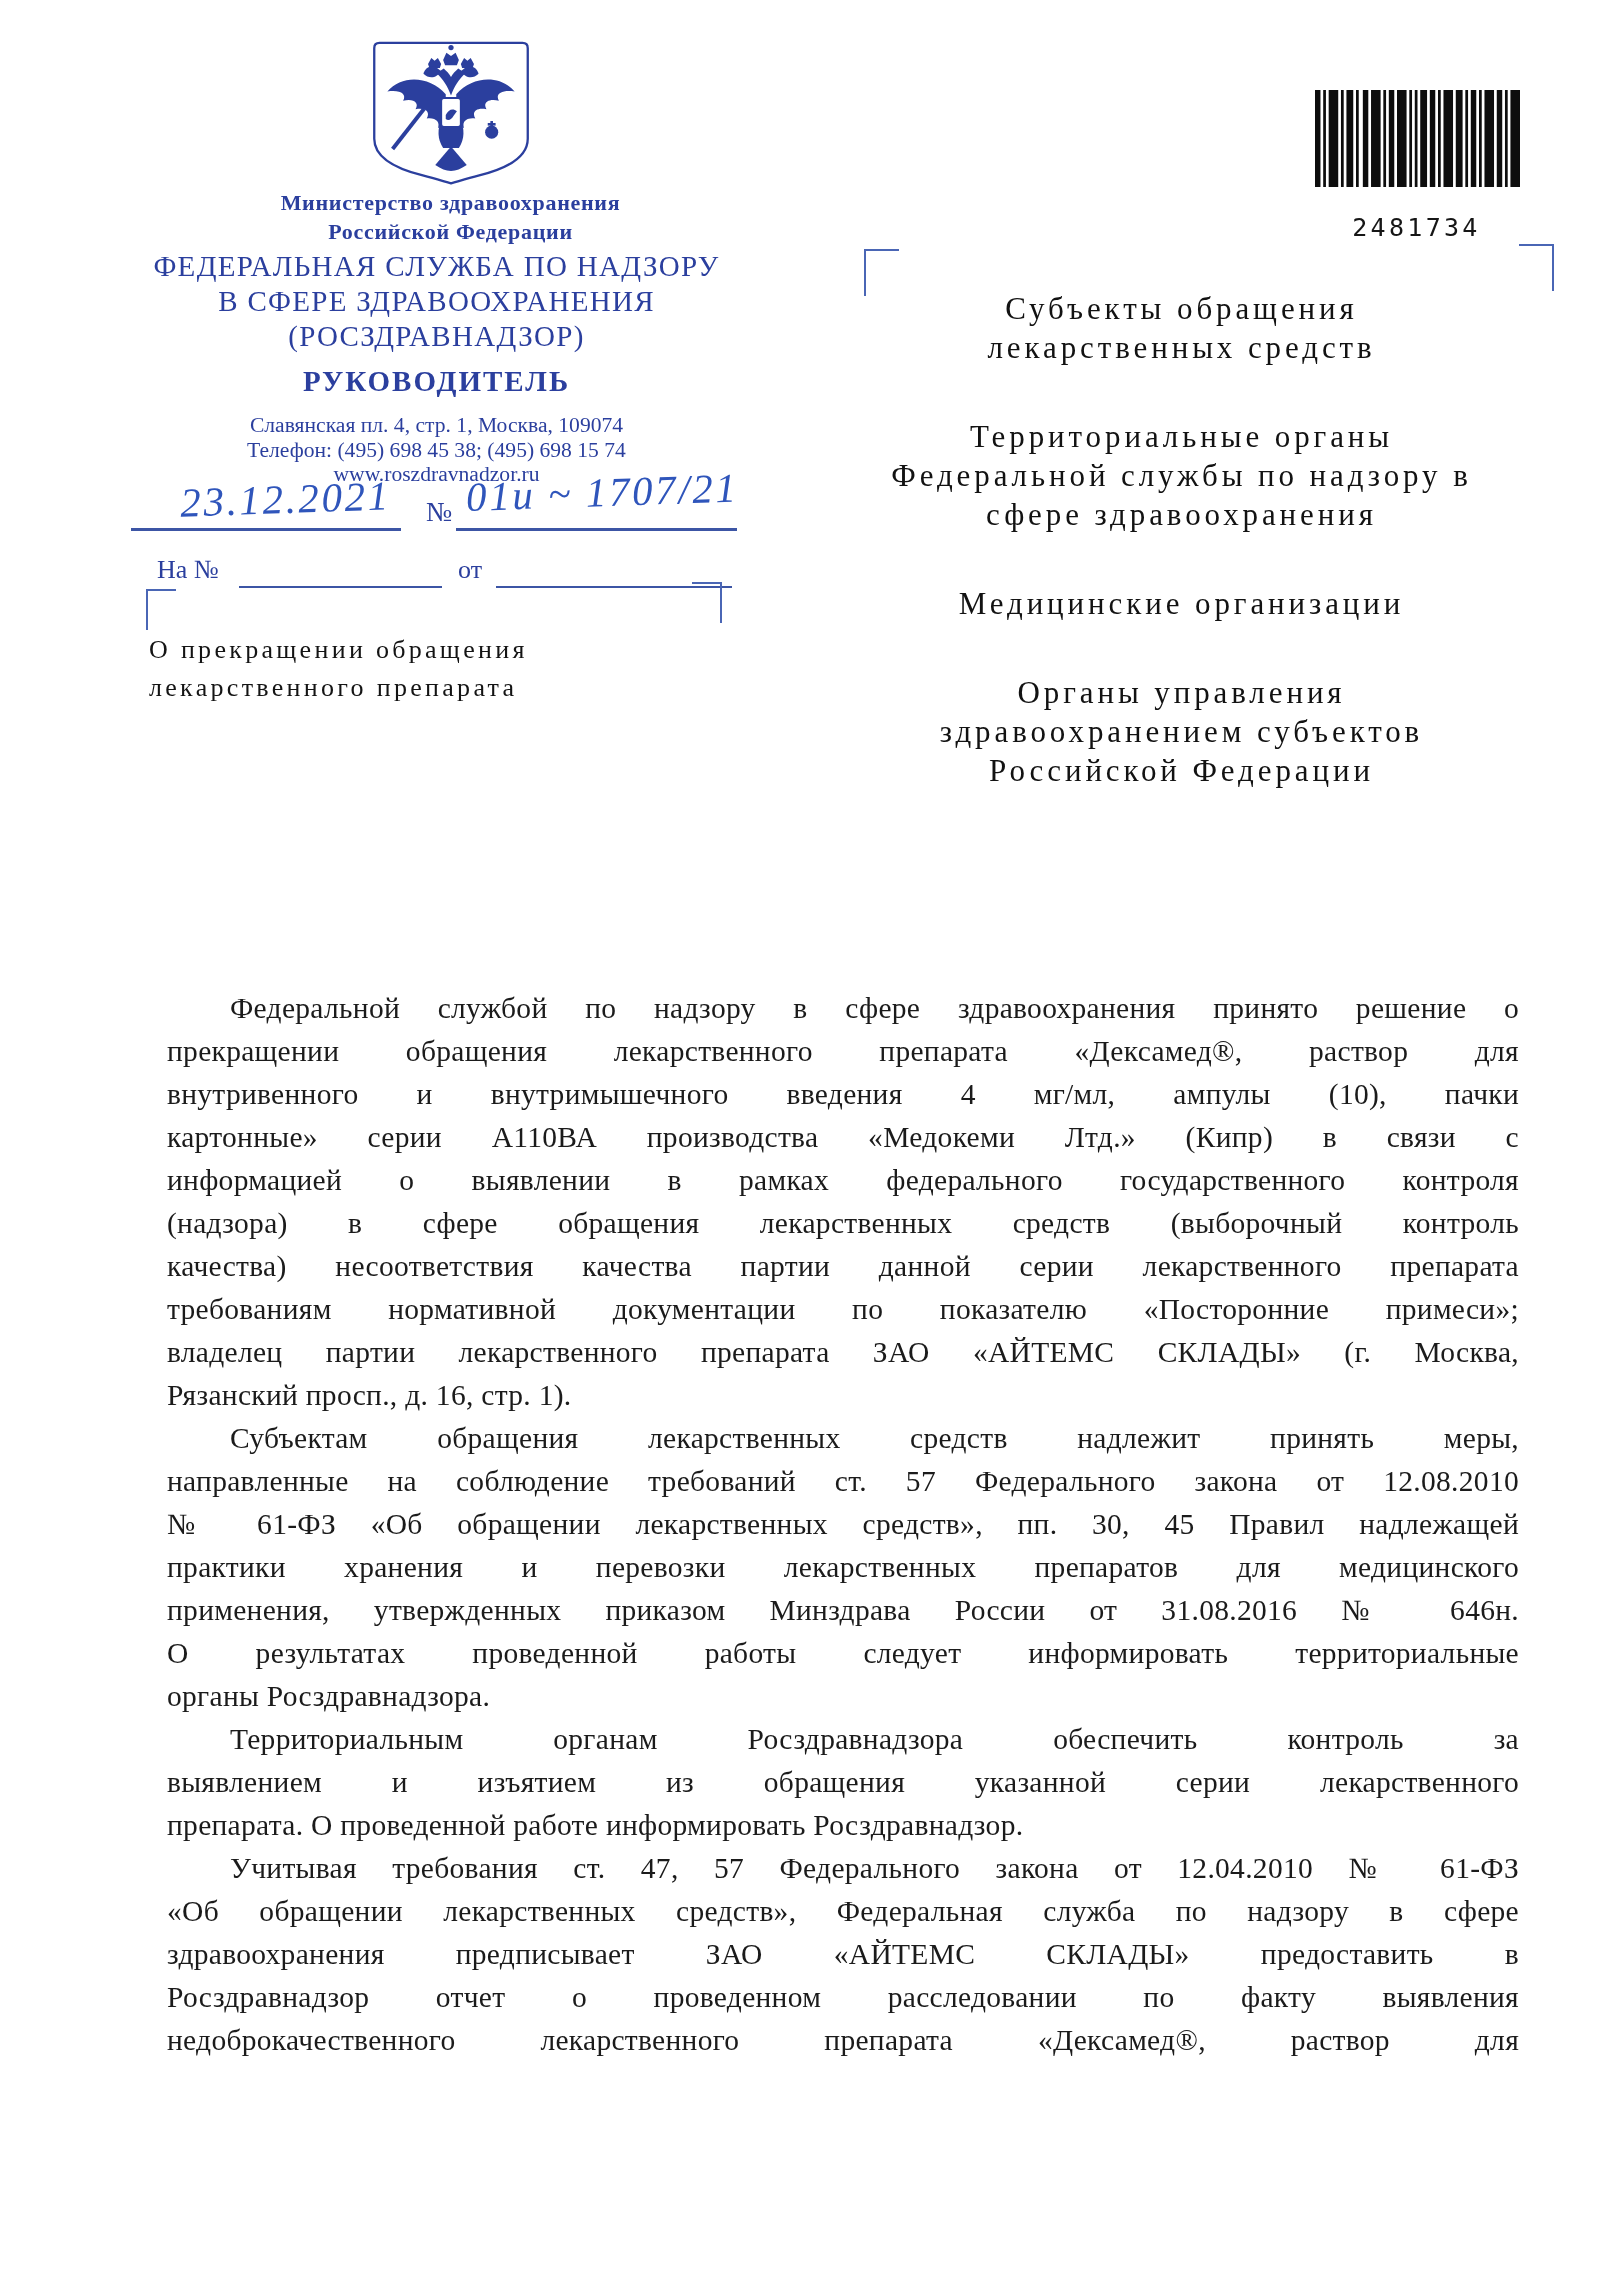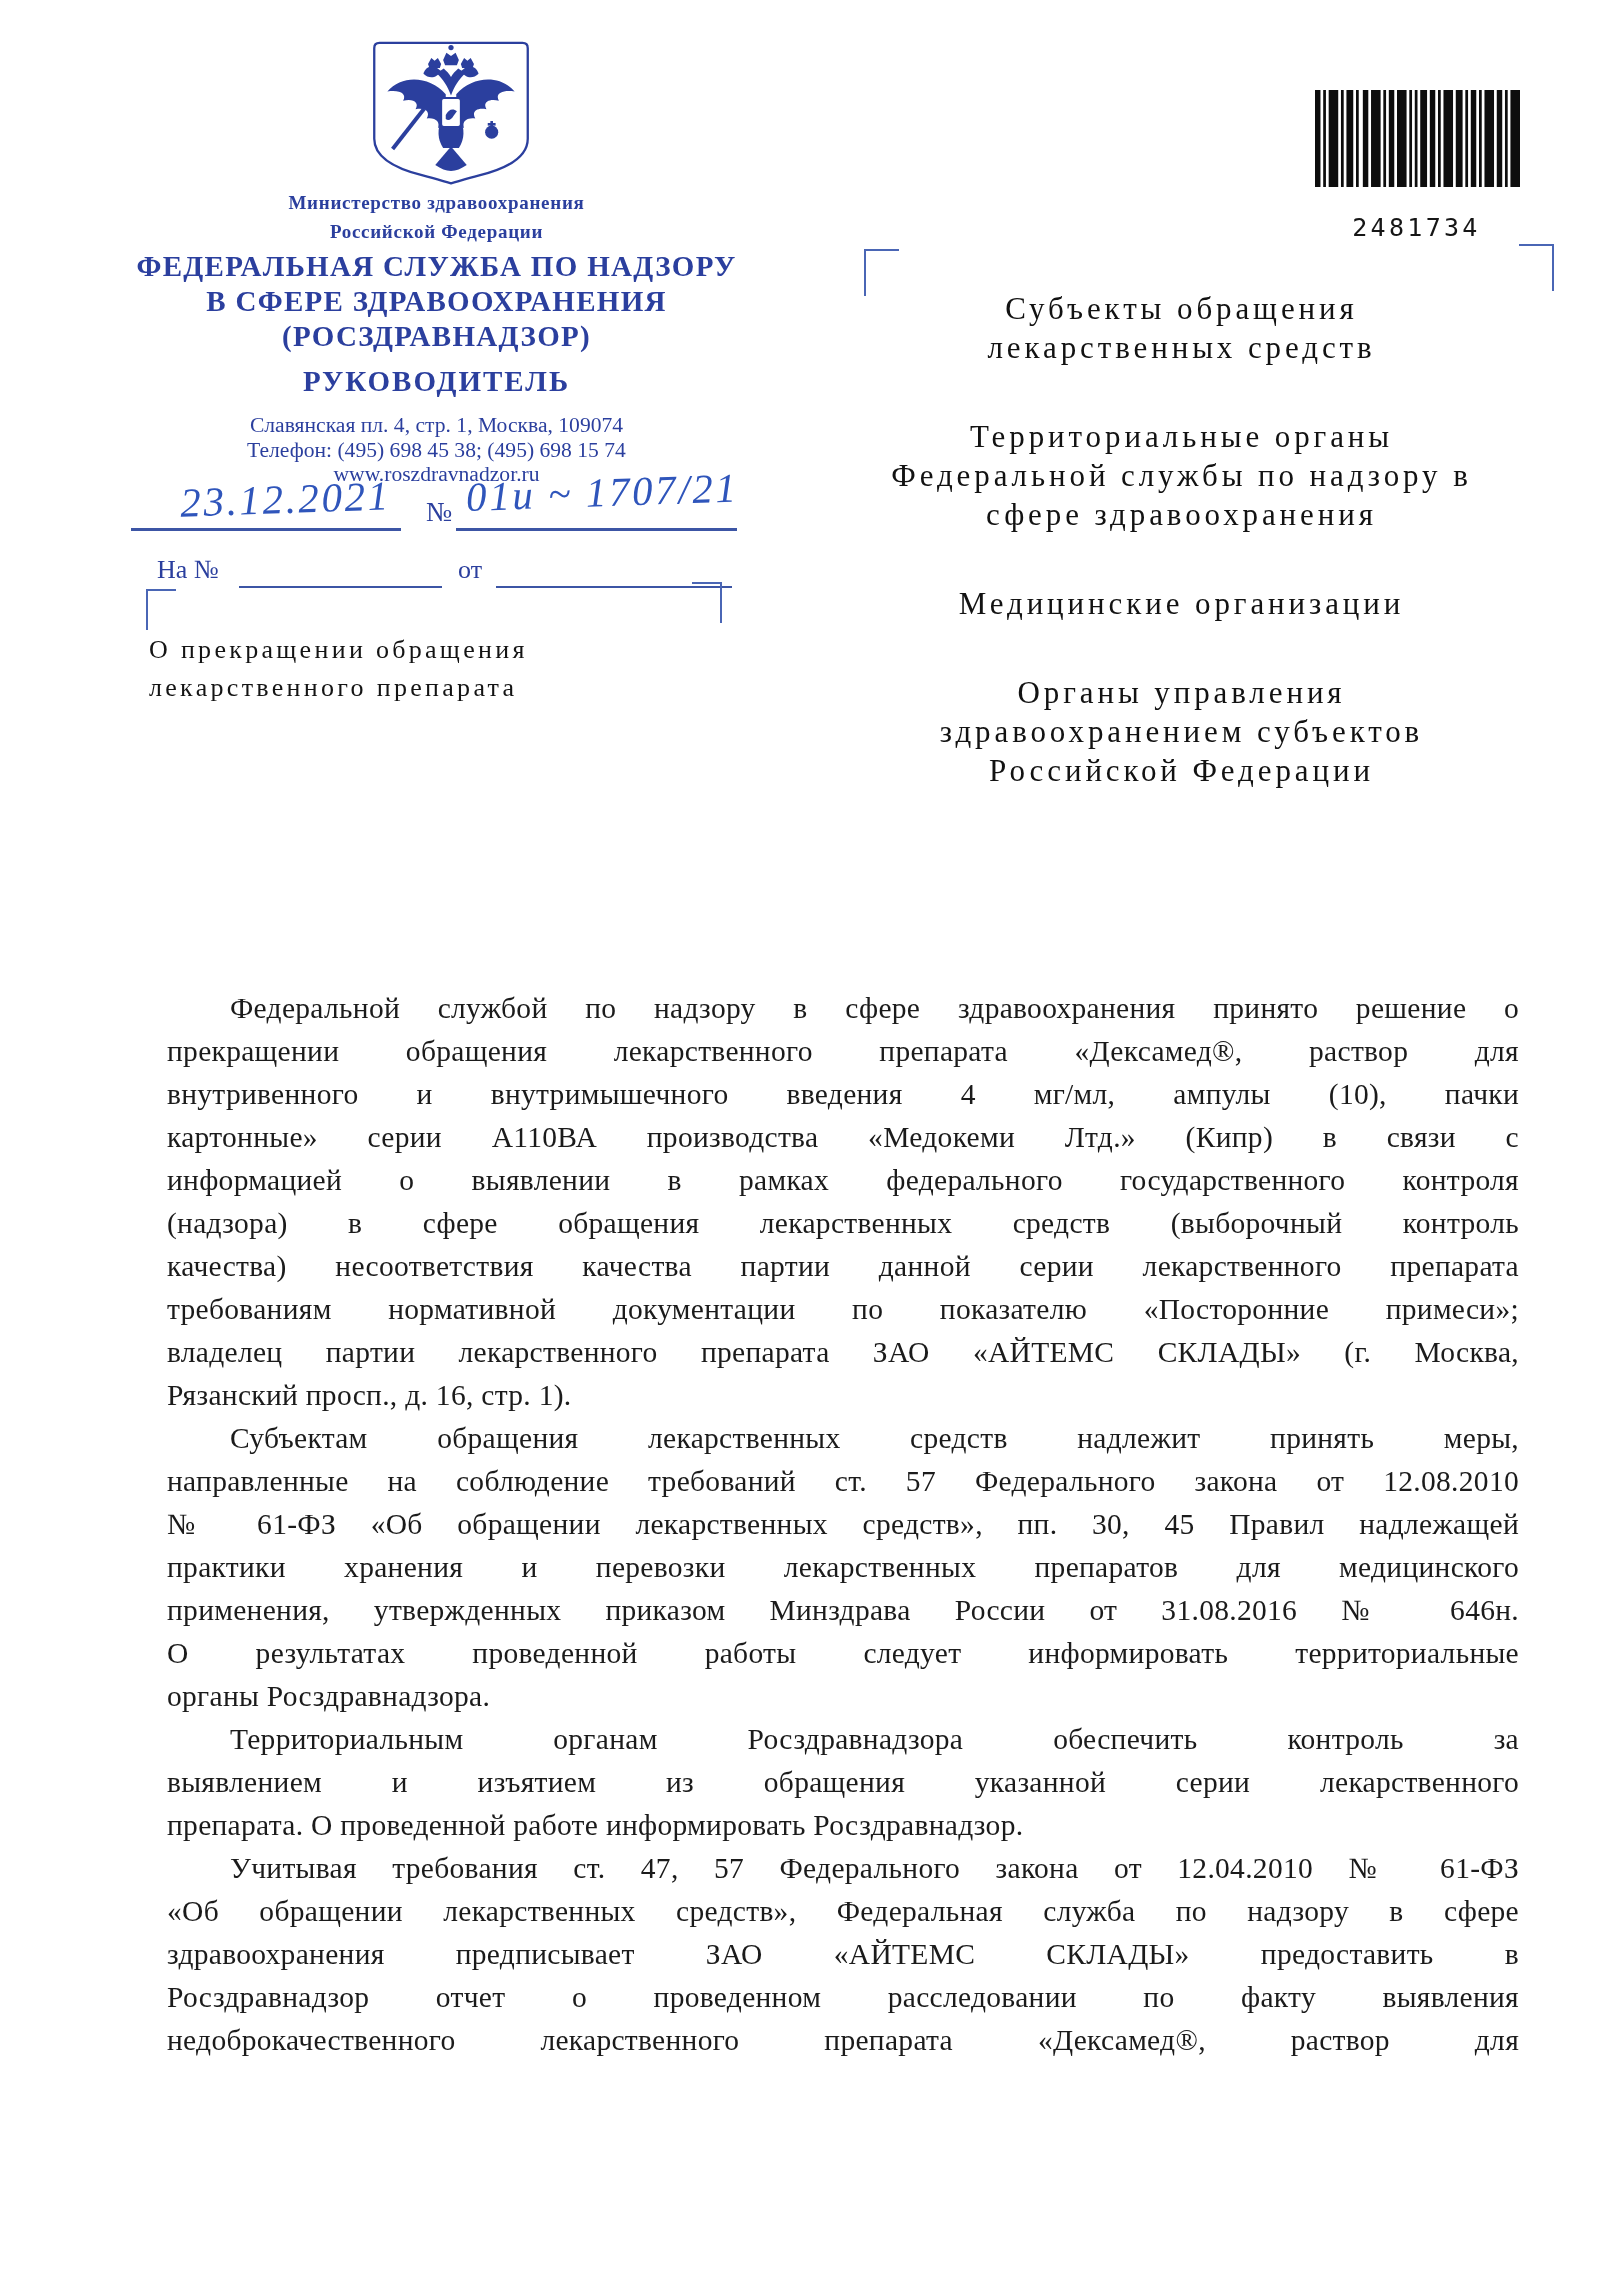--- a/index.html
+++ b/index.html
@@ -2,22 +2,22 @@
 <html style="font-size:10.5px"><head>
 <meta charset="utf-8">
 <style>
   html,body{margin:0;padding:0;background:#ffffff;}
   .page{position:relative;width:1616px;height:2295px;background:#ffffff;overflow:hidden;
         font-family:"Liberation Serif",serif;color:#1b1b1b;}
   .abs{position:absolute;}
   .prelined{white-space:pre-line;}
   
   .lh-blue{color:#2b3f9e;text-align:center;}
-  .ministry{left:125px;top:188px;width:623px;font-size:19px;font-weight:bold;line-height:29px;letter-spacing:0.7px;}
-  .service{left:125px;top:249px;width:623px;font-size:29px;font-weight:bold;line-height:35px;letter-spacing:1.3px;}
+  .ministry{left:139px;top:188px;width:623px;font-size:22px;font-weight:bold;line-height:29px;letter-spacing:0.7px;}
+  .service{left:125px;top:249px;width:623px;font-size:29px;font-weight:normal;line-height:35px;letter-spacing:1.3px;}
   .position{left:125px;top:365px;width:623px;font-size:29px;font-weight:bold;letter-spacing:2px;}
   .address{left:125px;top:412px;width:623px;font-size:21.6px;line-height:26px;}
   .phone{left:125px;top:437px;width:623px;font-size:21.6px;line-height:26px;}
   .website{left:125px;top:461px;width:623px;font-size:21.6px;line-height:26px;}
   
   .hw{color:#2f55bb;font-style:italic;font-size:41px;letter-spacing:2.6px;transform:rotate(-2deg);}
   .hw-date{left:148px;top:475px;width:275px;text-align:center;}
   .hw-num{left:466px;top:467px;width:341px;text-align:left;}
   .num-sign{left:426px;top:496px;font-size:27.5px;color:#2b3f9e;}
   .rule{background:#3c55a5;height:2.6px;}

